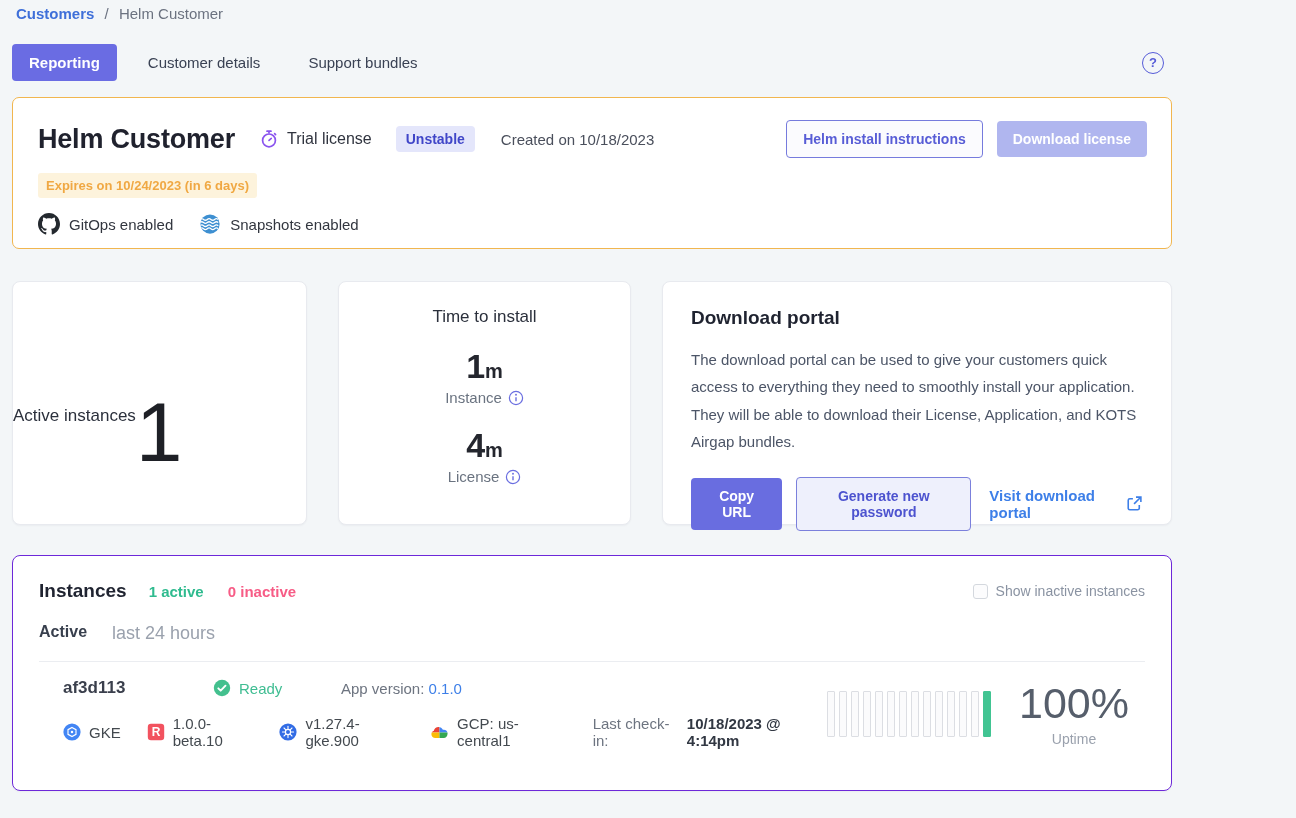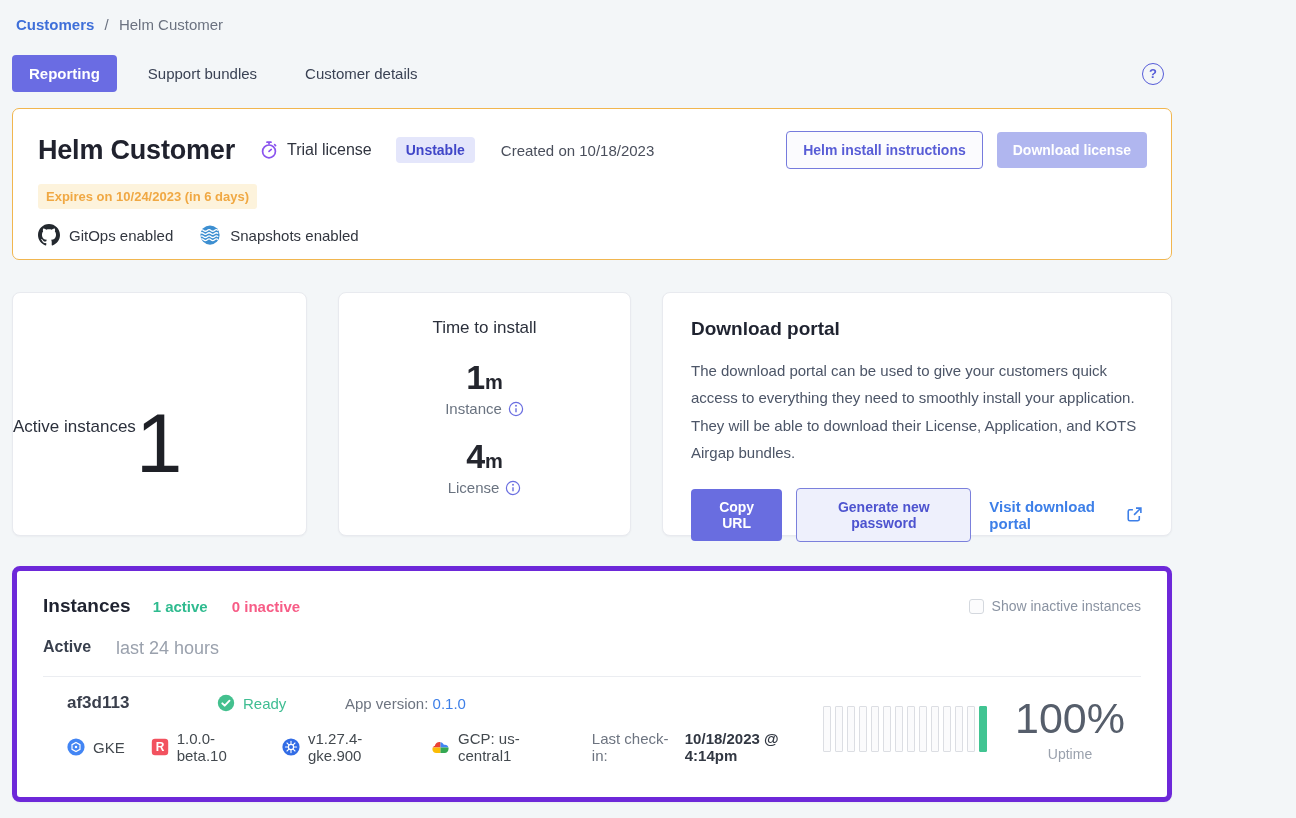--- a/index.html
+++ b/index.html
@@ -3,21 +3,21 @@
 <meta charset="utf-8">
 <style>
   * { margin:0; padding:0; box-sizing:border-box; }
   html,body { width:1296px; height:818px; }
   body {
     background:#f3f6f8;
     font-family:"Liberation Sans", sans-serif;
     color:#2c3242;
     overflow:hidden;
   }
-  .page { padding:14px 12px 12px 12px; width:1184px; }
+  .page { padding:3px 12px 12px 12px; width:1184px; }
 
   
   .breadcrumb { font-size:15px; padding:2px 0 0 4px; color:#6b7280; }
   .breadcrumb a { color:#3e6fd9; text-decoration:none; font-weight:600; cursor:pointer; }
   .breadcrumb .sep { margin:0 6px; color:#6b7280; }
   .breadcrumb .current { color:#6b7280; }
 
   
   .tabs-row { display:flex; align-items:center; margin-top:22px; padding-left:0; }
   .tab { font-size:15px; color:#3a4254; padding:10px 17px; border-radius:4px; cursor:pointer; margin-right:14px; }
@@ -76,21 +76,21 @@
   .tti-label { display:flex; align-items:center; justify-content:center; gap:6px; margin-top:6px; font-size:15px; color:#6a7380; }
   .portal-title { font-size:19px; font-weight:700; color:#1f2330; }
   .portal-desc { margin-top:17px; font-size:15px; color:#4c5567; line-height:1.83; max-width:565px; }
   .portal-actions { display:flex; align-items:center; margin-top:21px; gap:14px; }
   .btn-primary { background:#696de0; color:#ffffff; }
   .btn-soft { background:#eef0fc; border:1px solid #7b80dc; color:#4d53cf; }
   .portal-link { display:flex; align-items:center; gap:7px; color:#3d7fe8; font-size:15px; font-weight:600; text-decoration:none; cursor:pointer; margin-left:4px; }
 
   
   .instances-card {
-    margin-top:30px; background:#ffffff; border:5px solid #6d28d9; border-radius:8px;
+    margin-top:30px; background:#ffffff; border:1px solid #6d28d9; border-radius:8px;
     padding:24px 26px 0 26px; height:236px; box-shadow:0 1px 2px rgba(20,30,50,0.04);
   }
   .inst-header { display:flex; align-items:center; }
   .inst-title { font-size:19px; font-weight:700; color:#1f2330; }
   .count-active { margin-left:22px; font-size:15px; font-weight:600; color:#2fbb8f; }
   .count-inactive { margin-left:24px; font-size:15px; font-weight:600; color:#f75c86; }
   .inst-spacer { flex:1; }
   .show-inactive { display:flex; align-items:center; gap:8px; cursor:pointer; }
   .checkbox { width:15px; height:15px; border:1px solid #d4d8de; border-radius:3px; background:#fcfcfd; }
   .show-inactive-label { font-size:14px; color:#8a93a2; }
@@ -125,22 +125,22 @@
 <div class="page">
 
   <div class="breadcrumb">
     <a>Customers</a>
     <span class="sep">/</span>
     <span class="current">Helm Customer</span>
   </div>
 
   <div class="tabs-row">
     <div class="tab active">Reporting</div>
+    <div class="tab">Customer details</div>
     <div class="tab">Support bundles</div>
-    <div class="tab">Customer details</div>
     <div class="tabs-spacer"></div>
     <div class="help-btn">?</div>
   </div>
 
   <div class="customer-card">
     <div class="cc-top">
       <div class="cust-title">Helm Customer</div>
       <div class="license-type">
         <span class="icon">
           <svg width="20" height="20" viewBox="0 0 20 20">

